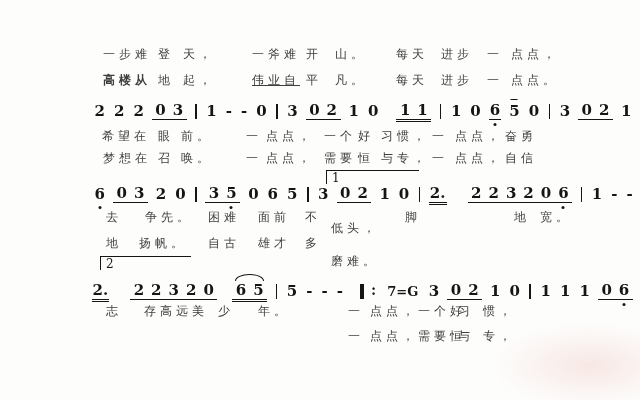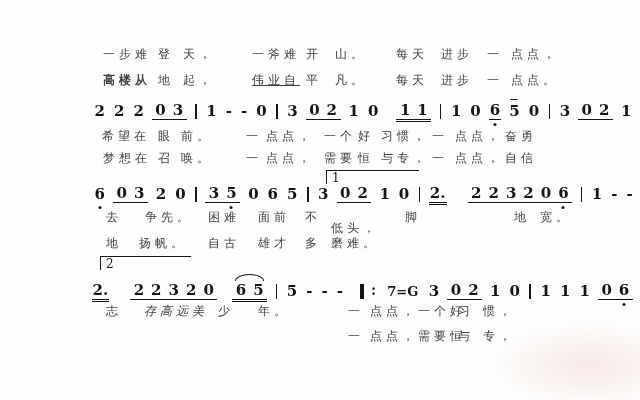--- a/index.html
+++ b/index.html
@@ -86,23 +86,23 @@
     <span class="lyric-seg" style="left: 305px; top: 209px;">不</span>
     <span class="lyric-seg" style="left: 331px; top: 200px; margin-top: 20px;">低头，</span>
     <span class="lyric-seg" style="left: 405px; top: 209px;">脚</span>
     <span class="lyric-seg" style="left: 514px; top: 209px;">地</span>
     <span class="lyric-seg" style="left: 540px; top: 209px;">宽。</span>
     <span class="lyric-seg" style="left: 106px; top: 235px;">地</span>
     <span class="lyric-seg" style="left: 139px; top: 235px;">扬帆。</span>
     <span class="lyric-seg" style="left: 208px; top: 235px;">自古</span>
     <span class="lyric-seg" style="left: 258px; top: 235px;">雄才</span>
     <span class="lyric-seg" style="left: 305px; top: 235px;">多</span>
-    <span class="lyric-seg" style="left: 331px; top: 235px;">磨难。</span>
+    <span class="lyric-seg" style="left: 331px; top: 253px;">磨难。</span>
     <span class="lyric-seg" style="left: 106px; top: 303px;">志</span>
-    <span class="lyric-seg" style="left: 144px; top: 303px; font-style: italic;">存高远美</span>
+    <span class="lyric-seg" style="left: 144px; top: 303px;">存高远美</span>
     <span class="lyric-seg" style="left: 218px; top: 303px;">少</span>
     <span class="lyric-seg" style="left: 258px; top: 303px;">年。</span>
     <span class="lyric-seg" style="left: 348px; top: 303px;">一</span>
     <span class="lyric-seg" style="left: 370px; top: 303px;">点点，</span>
     <span class="lyric-seg" style="left: 418px; top: 303px;">一个好</span>
     <span class="lyric-seg" style="left: 458px; top: 303px;">习</span>
     <span class="lyric-seg" style="left: 483px; top: 303px;">惯，</span>
     <span class="lyric-seg" style="left: 348px; top: 328px;">一</span>
     <span class="lyric-seg" style="left: 370px; top: 328px;">点点，</span>
     <span class="lyric-seg" style="left: 418px; top: 328px;">需要恒</span>

